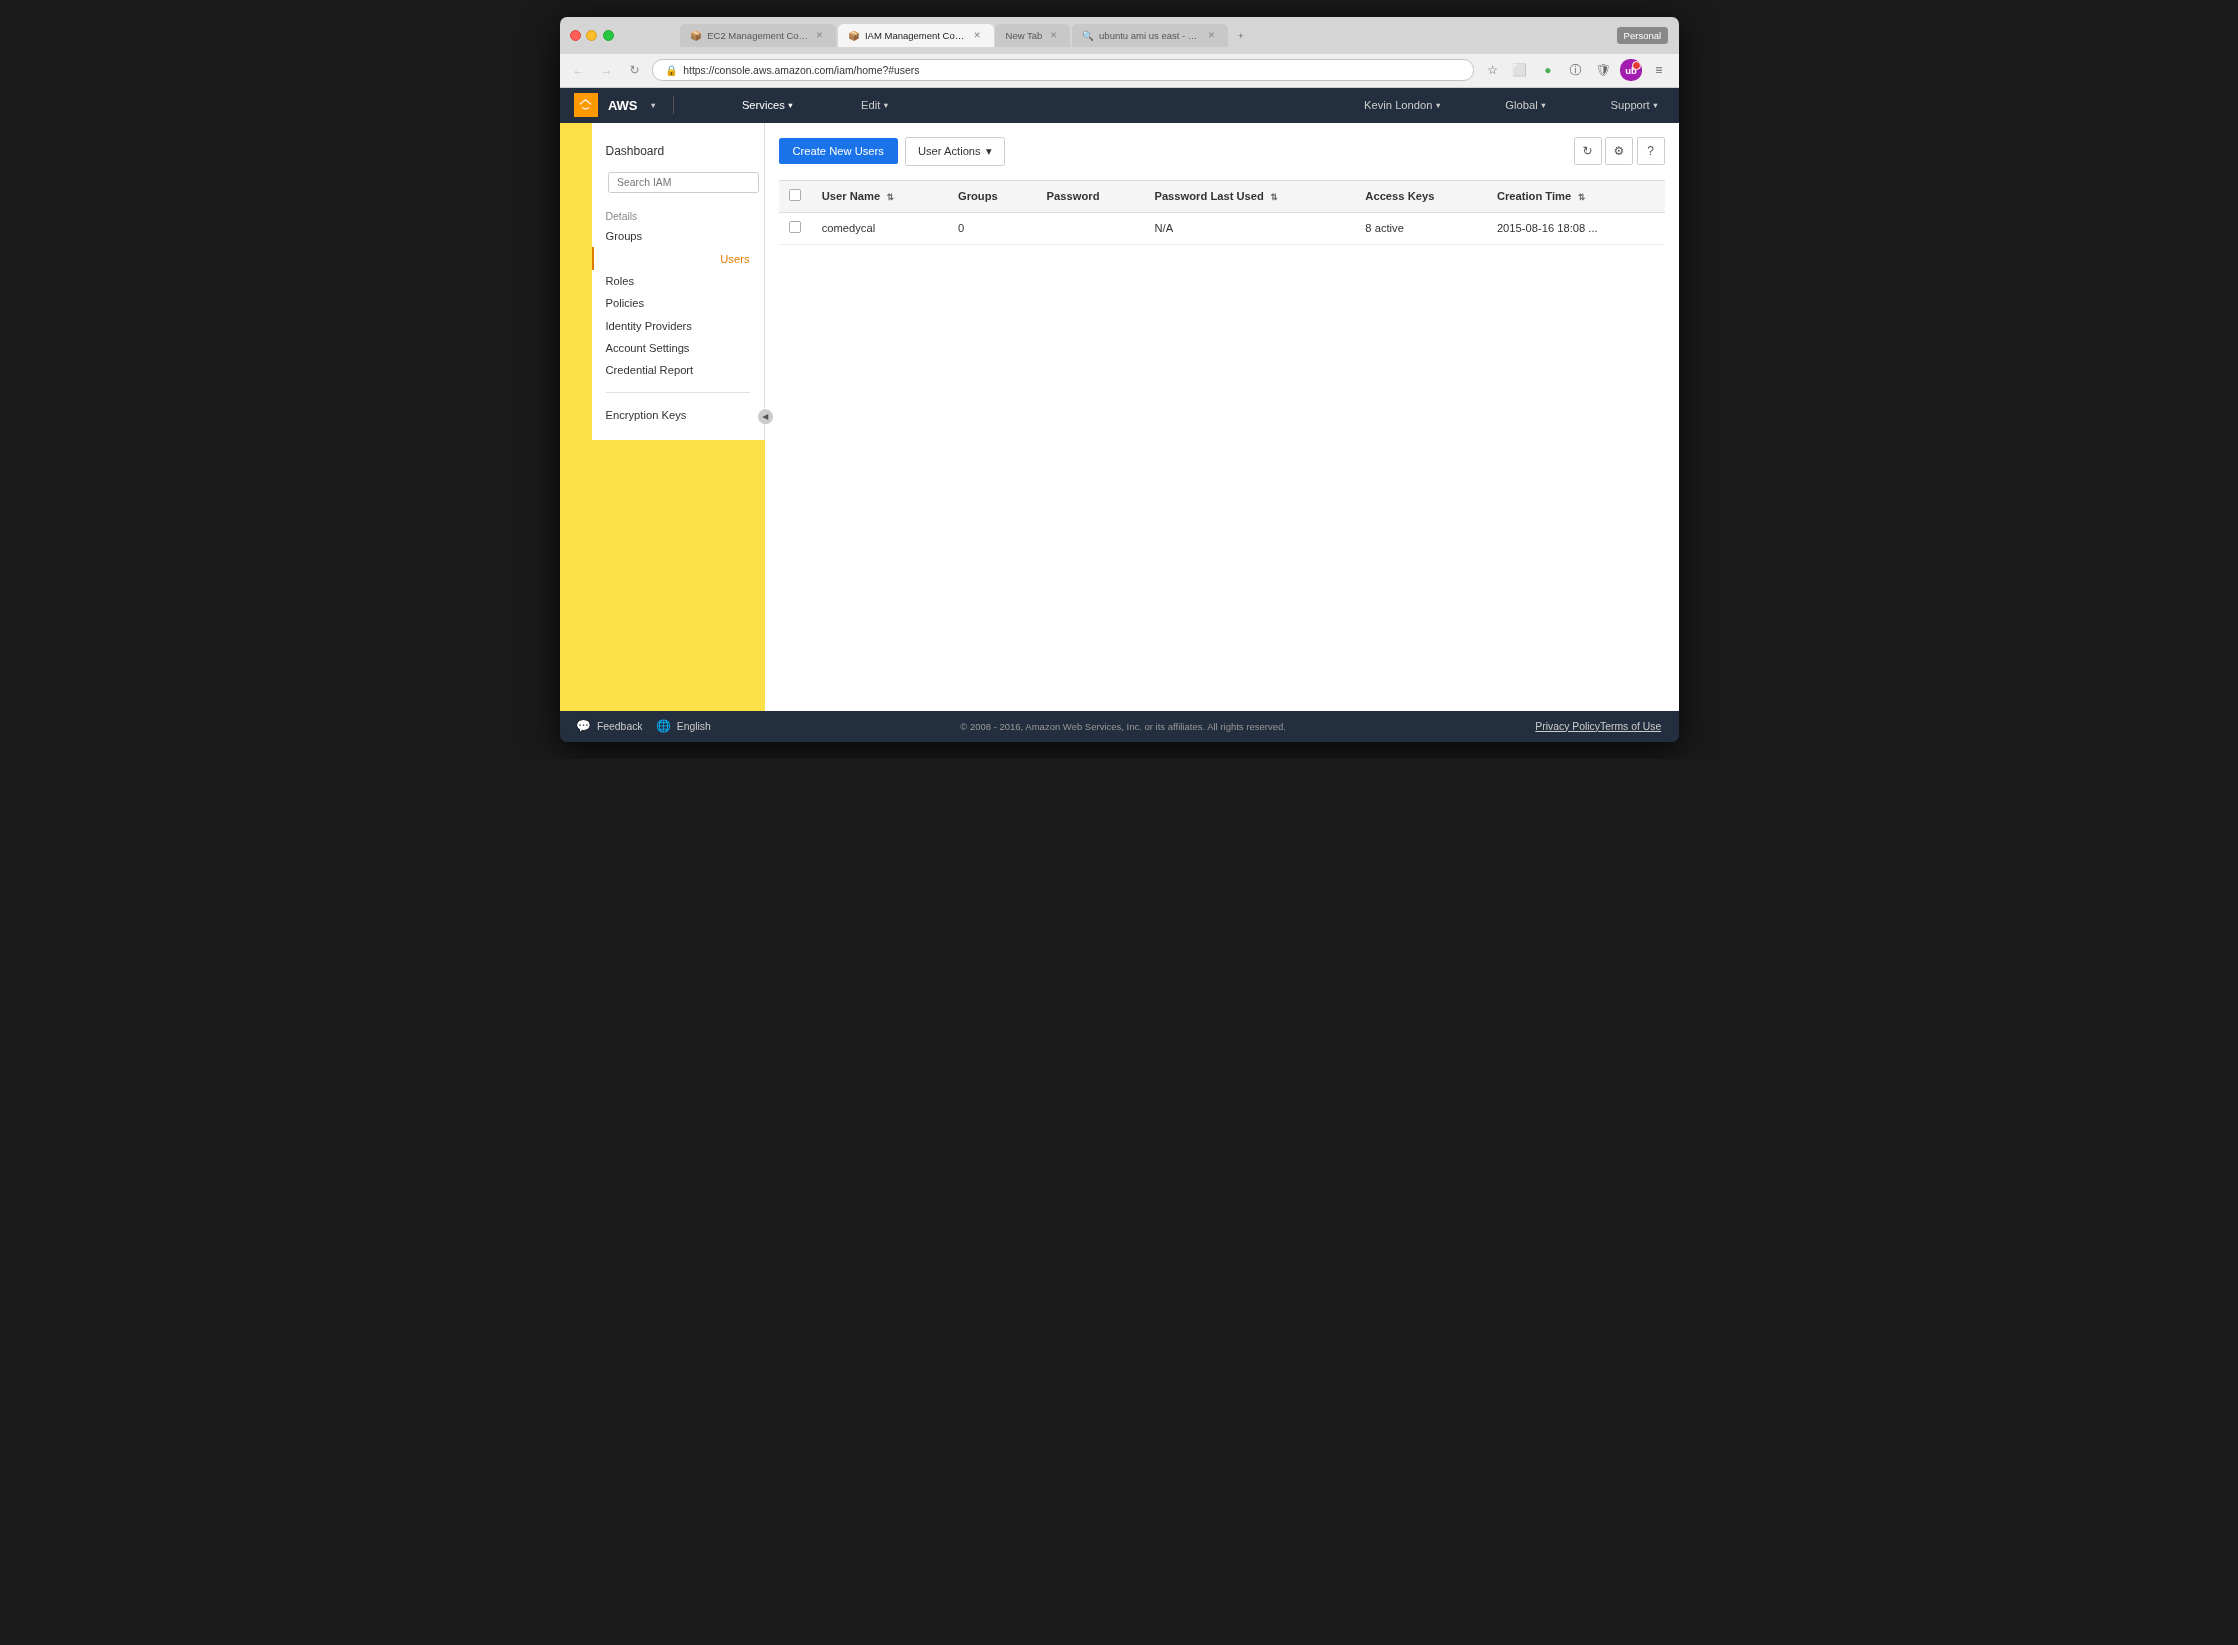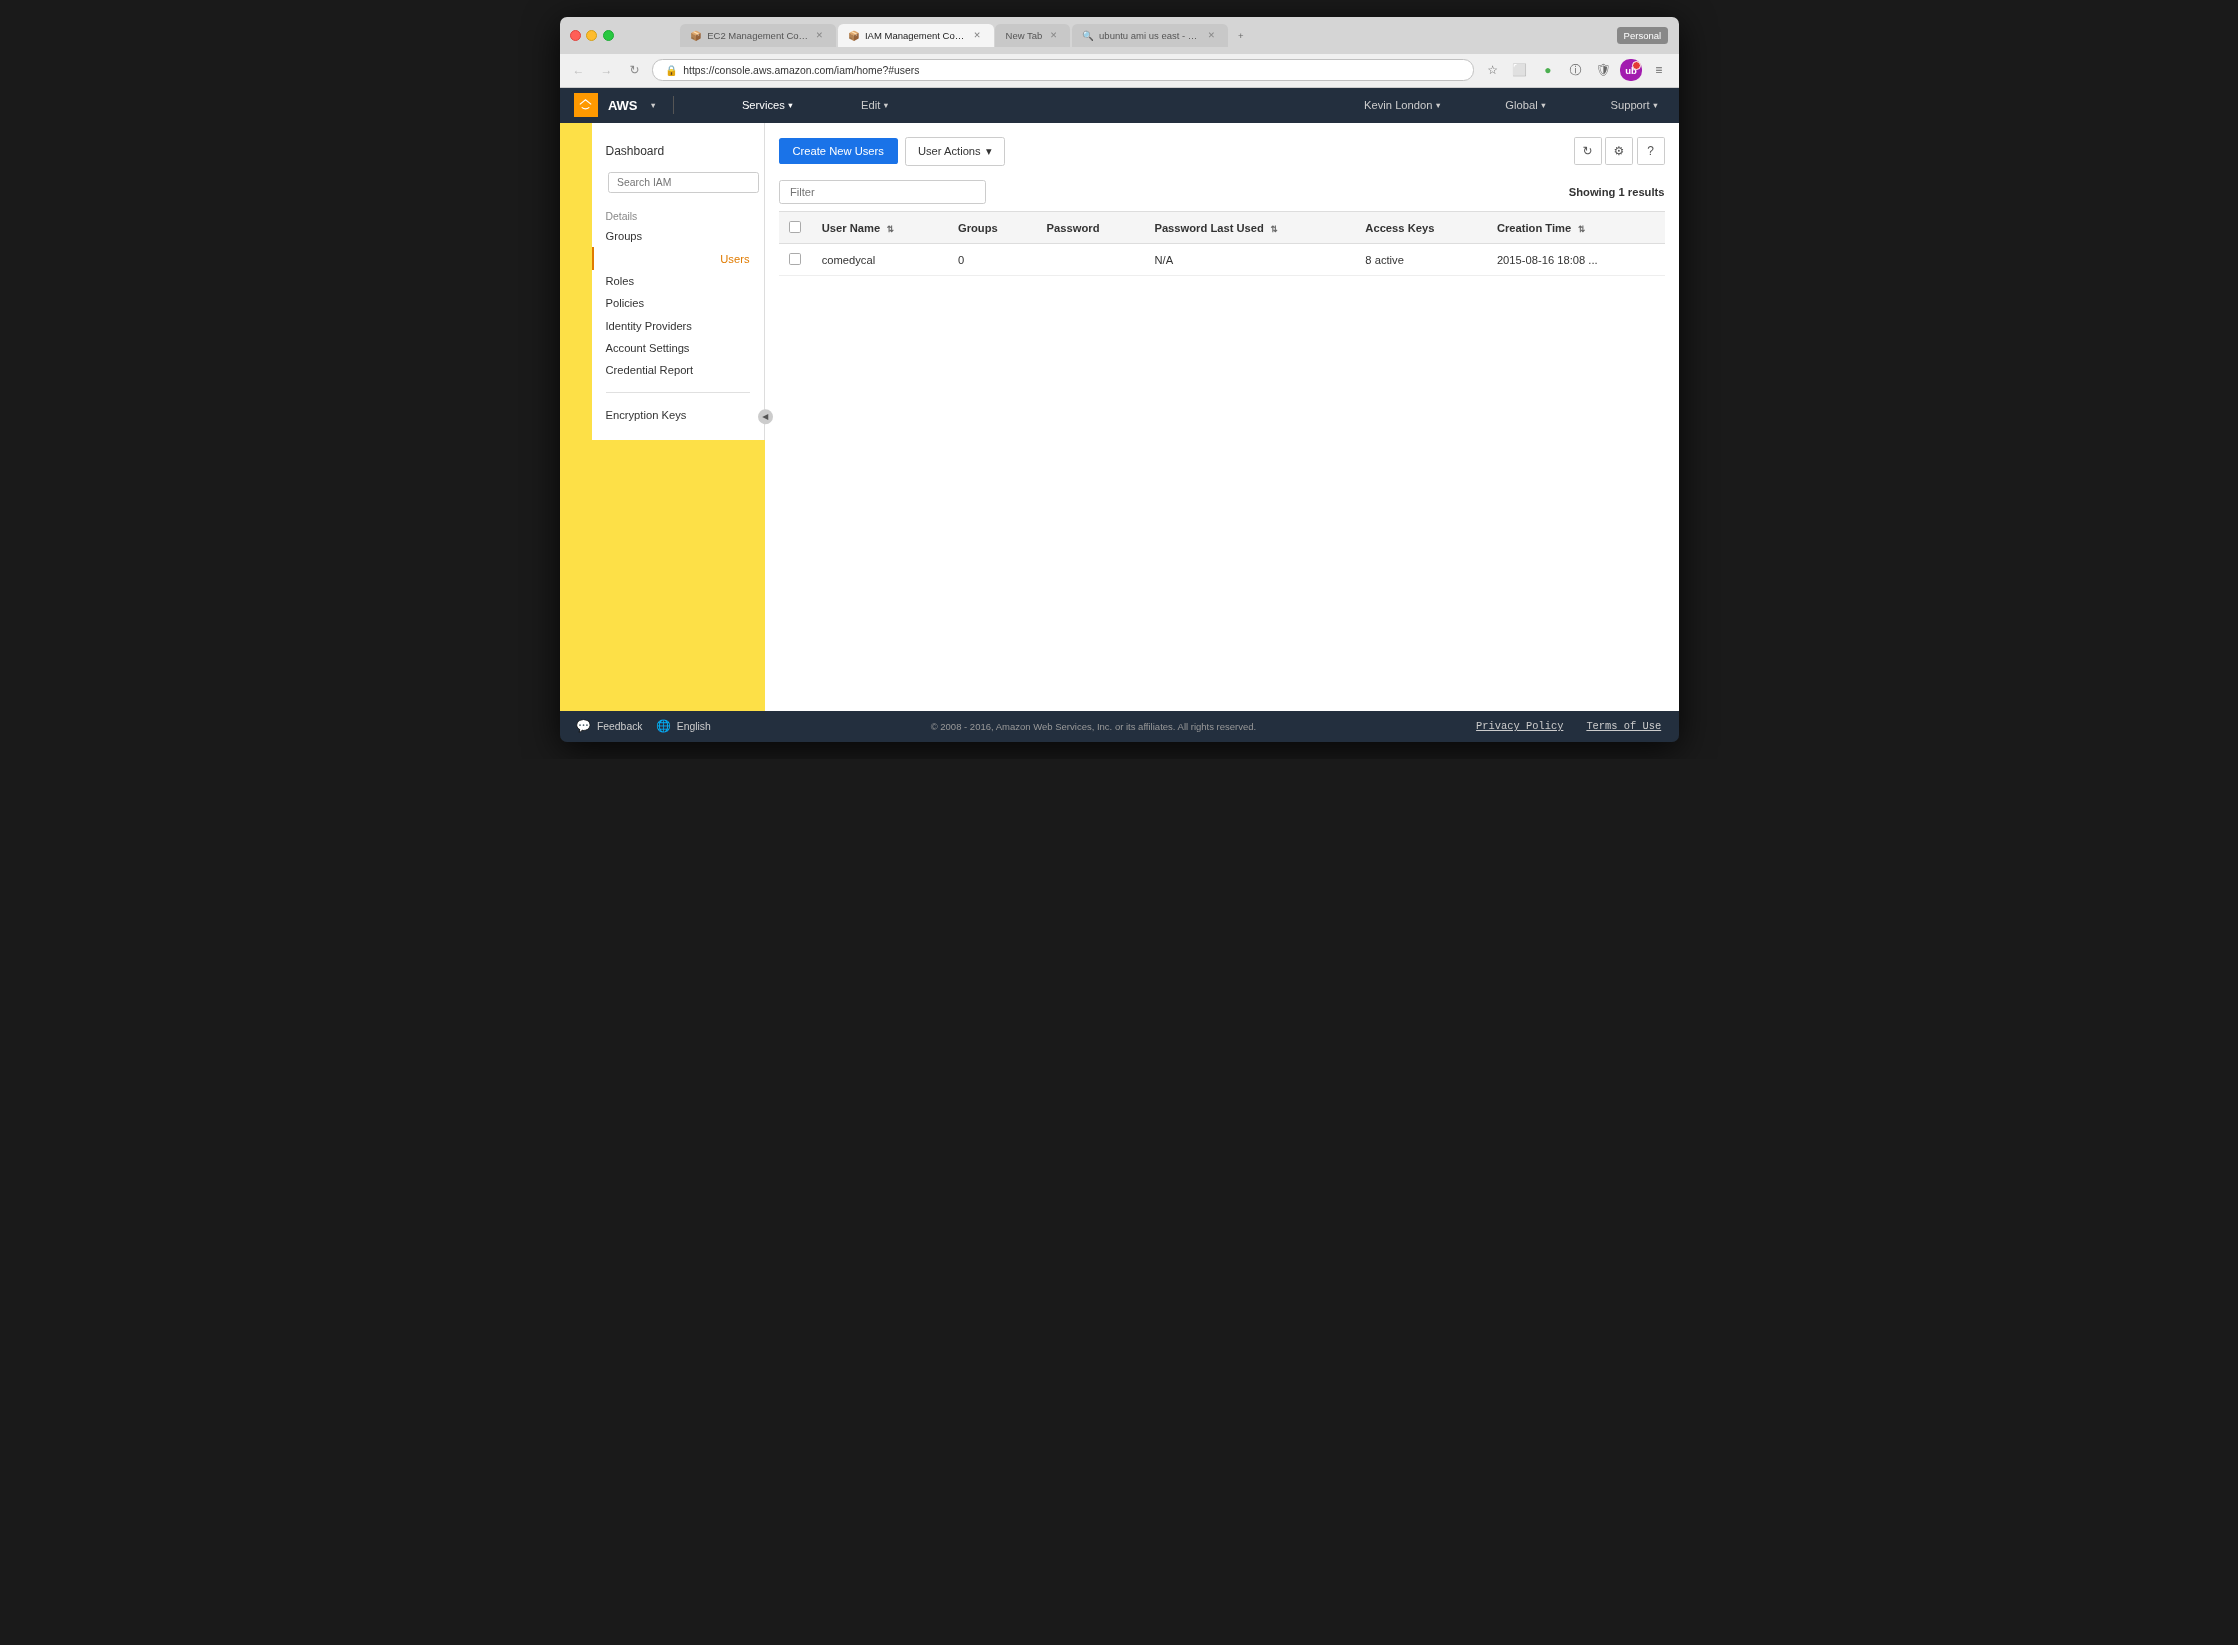--- a/index.html
+++ b/index.html
@@ -408,22 +408,21 @@
       cursor: pointer;
     }
     .footer-center {
       flex: 1;
       text-align: center;
       color: #999;
       font-size: 9.5px;
     }
     .footer-right {
       display: flex;
-      gap: 23px;
-      font-family: Liberation Mono, monospace;
+      gap: 0;
     }
     .footer-link {
       color: #ccc;
       cursor: pointer;
       text-decoration: underline;
     }
 
     
     .browser-wrapper {
       max-width: 1119px;
@@ -577,24 +576,20 @@
           <span>User Actions</span>
           <span>▾</span>
         </button>
         <div class="toolbar-right">
           <div class="icon-btn">↻</div>
           <div class="icon-btn">⚙</div>
           <div class="icon-btn">?</div>
         </div>
       </div>
 
-      <div class="filter-row">
-        <input class="filter-input" type="text" placeholder="Filter" style="">
-        <span class="results-count">Showing 1 results</span>
-      </div>
 
       <table>
         <thead>
           <tr>
             <th class="checkbox-cell">
               <span class="cb"></span>
             </th>
             <th>
               <span>User Name</span>
               <span class="sort-icon">⇅</span>

